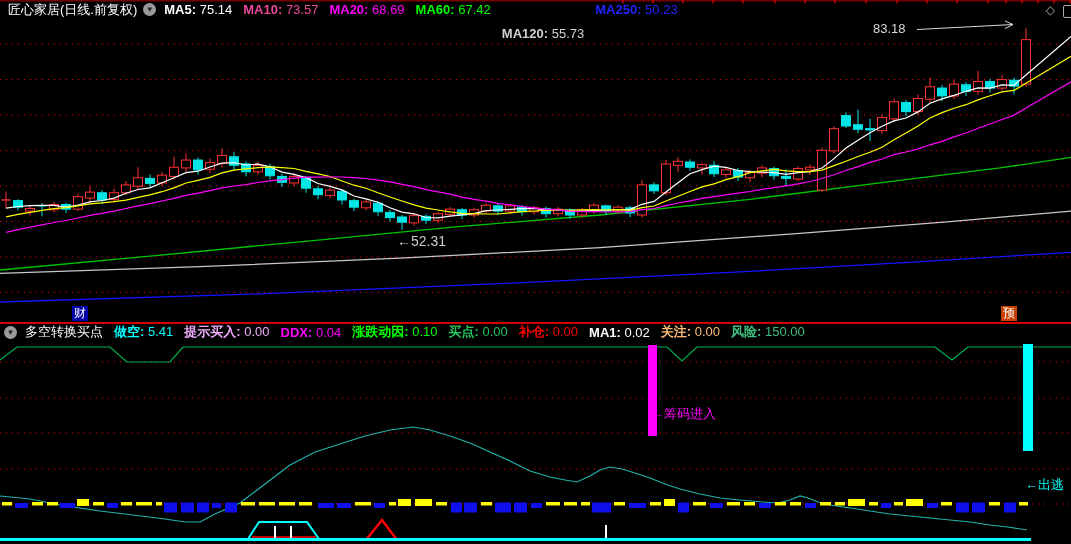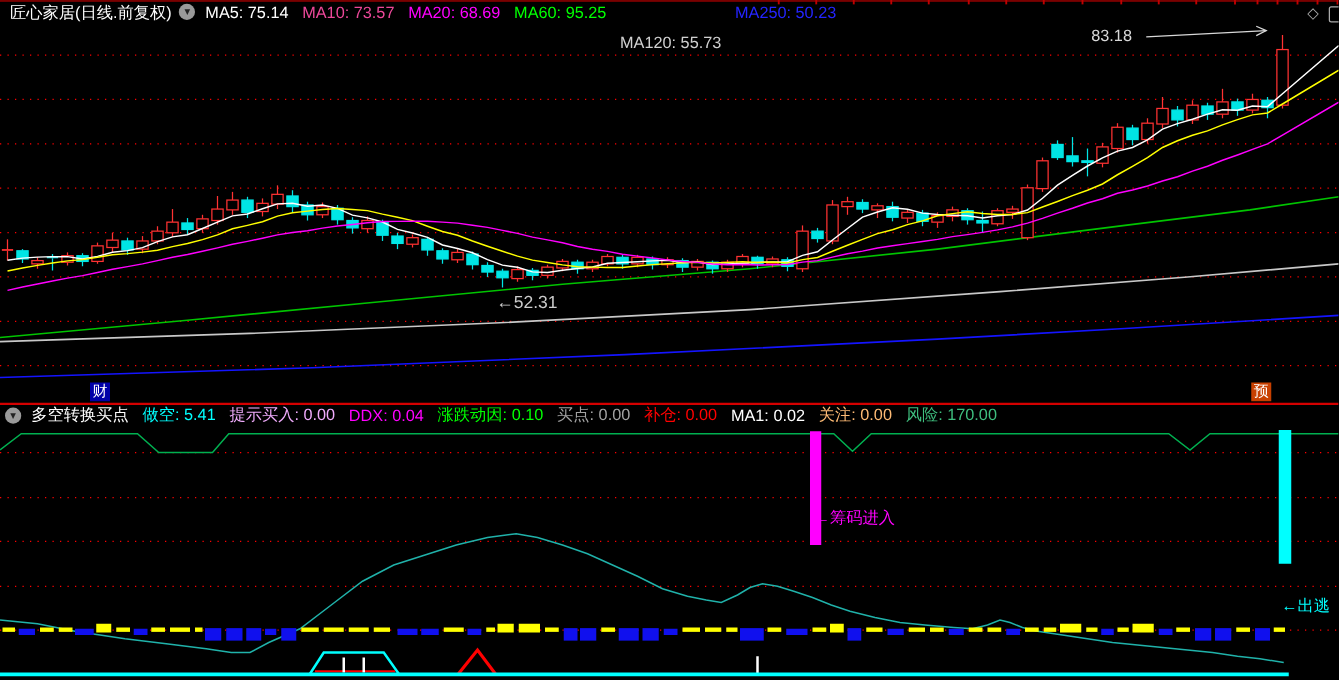--- a/index.html
+++ b/index.html
@@ -10,21 +10,21 @@
   #lower-svg{top:322px;}
   .bar{position:absolute;left:4px;width:100%;display:flex;align-items:center;font-size:13px;
        white-space:nowrap;z-index:5;pointer-events:none;}
   #top-bar{top:1px;height:17px;}
   #ind-bar{top:324px;height:16px;}
   .ttl{color:#fff;margin:0 6px 0 4px;}
   .circle-icon{width:13px;height:13px;border-radius:50%;background:#9a9a9a;color:#222;
        display:inline-flex;align-items:center;justify-content:center;font-size:9px;line-height:1;
        margin-right:8px;pointer-events:auto;}
   .fld{margin-right:11px;}
-  .fld b{font-weight:normal;}
+  .fld b{font-weight:bold;}
   .fld b::after{content:": ";}
   .fld i{font-style:normal;}
   .corner{position:absolute;top:4px;z-index:6;color:#aaa;font-size:12px;line-height:1;}
   #diamond-icon{right:16px;}
   #panel-icon{right:-3px;top:5px;width:9px;height:11px;border:1px solid #aaa;border-radius:2px;}
   .badge{position:absolute;z-index:6;color:#fff;font-size:12px;line-height:15px;padding:0 2px;
          pointer-events:auto;}
   #badge-cai{left:72px;top:306px;background:#0000a8;}
   #badge-yu{left:1001px;top:306px;background:#c84000;}
 </style>
@@ -421,37 +421,37 @@
     <text x="651" y="96" font-size="13" style="fill: rgb(255, 0, 255);">←筹码进入</text>
     <text x="1025" y="167" font-size="13" style="fill: rgb(0, 255, 255);">←出逃</text>
   </svg>
 
   <div class="bar" id="top-bar">
     <span class="ttl">匠心家居(日线.前复权)</span>
     <span class="circle-icon">▾</span>
     <span class="fld" style="color: rgb(255, 255, 255);"><b>MA5</b><i>75.14</i></span>
     <span class="fld" style="color: #ec4899;"><b>MA10</b><i>73.57</i></span>
     <span class="fld" style="color: rgb(255, 0, 255);"><b>MA20</b><i>68.69</i></span>
-    <span class="fld" style="color: rgb(0, 255, 0);"><b>MA60</b><i>95.25</i></span>
+    <span class="fld" style="color: rgb(0, 255, 0);"><b>MA60</b><i>67.42</i></span>
     <span class="fld" style="color: rgb(208, 208, 208); margin-top: 48px;"><b>MA120</b><i>55.73</i></span>
     <span class="fld" style="color: rgb(36, 36, 255);"><b>MA250</b><i>50.23</i></span>
   </div>
   <span class="corner" id="diamond-icon">◇</span>
   <span class="corner" id="panel-icon"></span>
 
   <div class="badge" id="badge-cai">财</div>
   <div class="badge" id="badge-yu">预</div>
 
   <div class="bar" id="ind-bar">
     <span class="circle-icon">▾</span>
     <span class="fld" style="color:#fff;margin-right:11px">多空转换买点</span>
     <span class="fld" style="color: rgb(0, 255, 255);"><b>做空</b><i>5.41</i></span>
     <span class="fld" style="color: #f0abfc;"><b>提示买入</b><i>0.00</i></span>
     <span class="fld" style="color: rgb(255, 0, 255);"><b>DDX</b><i>0.04</i></span>
     <span class="fld" style="color: rgb(0, 255, 0);"><b>涨跌动因</b><i>0.10</i></span>
-    <span class="fld" style="color: #a3a3a3; text-align: center;"><b>买点</b><i>0.00</i></span>
+    <span class="fld" style="color: #22c55e; text-align: center;"><b>买点</b><i>0.00</i></span>
     <span class="fld" style="color: rgb(255, 0, 0);"><b>补仓</b><i>0.00</i></span>
     <span class="fld" style="color: rgb(255, 255, 255);"><b>MA1</b><i>0.02</i></span>
     <span class="fld" style="color: #fdba74;"><b>关注</b><i>0.00</i></span>
-    <span class="fld" style="color: rgb(63, 191, 127);"><b>风险</b><i>170.00</i></span>
+    <span class="fld" style="color: rgb(63, 191, 127);"><b>风险</b><i>150.00</i></span>
   </div>
 
 </div>
 
 </body></html>

